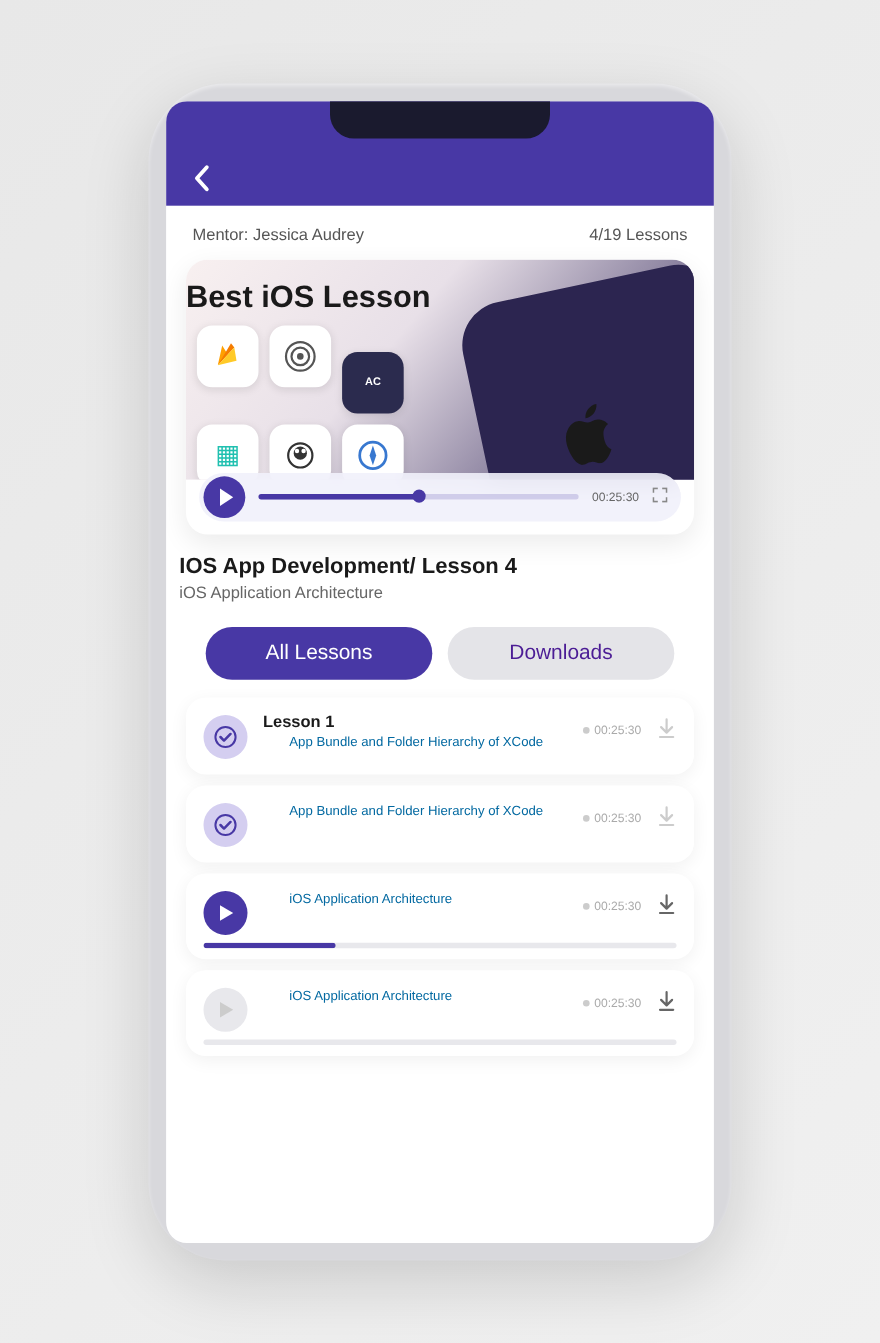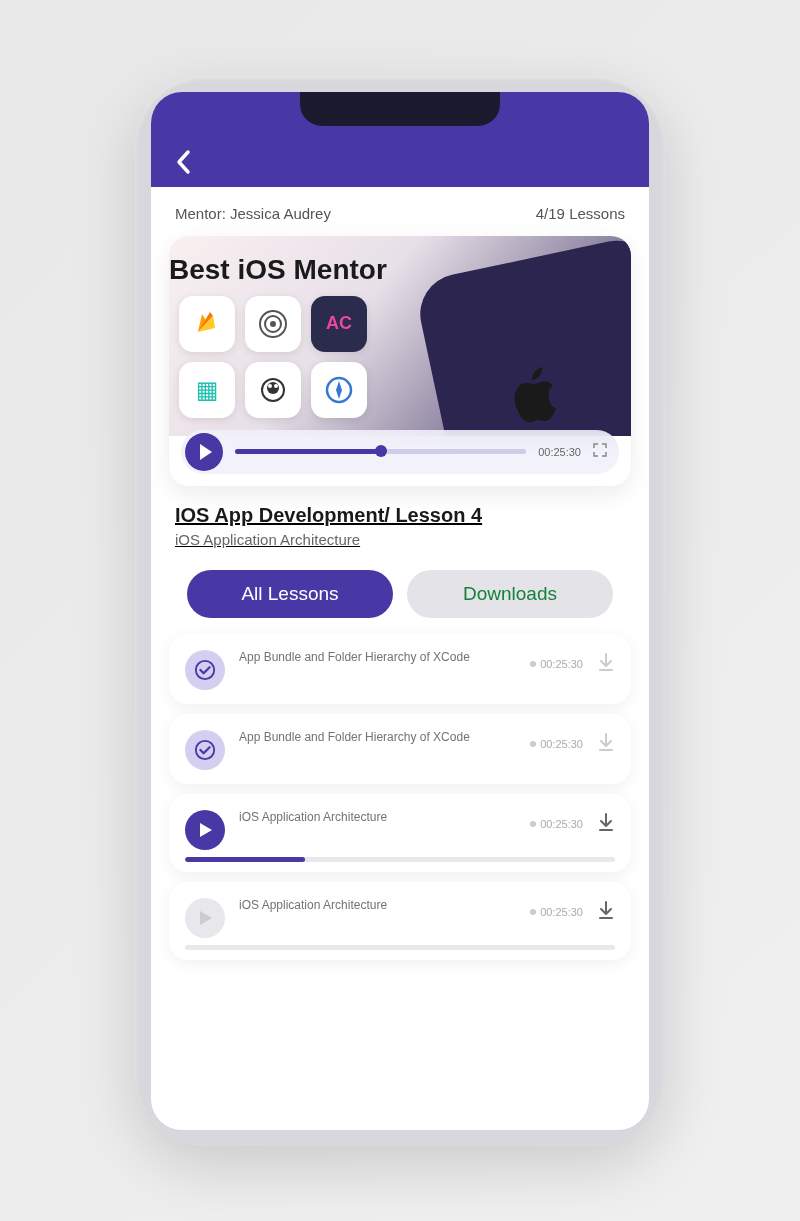--- a/index.html
+++ b/index.html
@@ -17,21 +17,21 @@
       background: #d8d8dc;
       border-radius: 70px;
       padding: 16px;
       box-shadow: 0 20px 60px rgba(0,0,0,0.15), inset 0 2px 4px rgba(255,255,255,0.5);
       position: relative;
     }
     .screen {
       width: 100%;
       height: 100%;
       background: #ffffff;
-      border-radius: 31px;
+      border-radius: 19px;
       overflow: hidden;
       position: relative;
     }
     .notch {
       position: absolute;
       top: 0;
       left: 50%;
       transform: translateX(-50%);
       width: 200px;
       height: 34px;
@@ -163,42 +163,41 @@
       right: -6px;
       top: -4px;
       width: 12px;
       height: 12px;
       border-radius: 50%;
       background: #4838a5;
     }
     .video-time { font-size: 11px; color: #666; }
     .fullscreen-btn { color: #888; font-size: 14px; }
     .lesson-header {
-      padding: 18px 24px 4px;
-      text-decoration: underline;
+      padding: 18px 12px 4px;
     }
     .lesson-title { font-size: 20px; font-weight: 600; color: #1a1a1a; }
     .lesson-subtitle { font-size: 15px; color: #666; margin-top: 4px; }
     .tabs {
       display: flex;
       gap: 14px;
       padding: 18px 36px 16px;
     }
     .tab {
       flex: 1;
       height: 48px;
       border-radius: 26px;
       display: flex;
       align-items: center;
       justify-content: center;
       font-size: 19px;
       cursor: pointer;
     }
     .tab.active { background: #4838a5; color: white; }
-    .tab.inactive { background: #e4e4e8; color: #15803d; }
+    .tab.inactive { background: #e4e4e8; color: #4c1d95; }
     .lessons {
       padding: 0 18px;
       display: flex;
       flex-direction: column;
       gap: 10px;
     }
     .lesson-row {
       background: white;
       border-radius: 18px;
       box-shadow: 0 4px 16px rgba(0,0,0,0.06);
@@ -218,21 +217,21 @@
       justify-content: center;
       flex-shrink: 0;
       margin-top: 2px;
     }
     .status-circle.done { background: #d4cef0; }
     .status-circle.playing { background: #4838a5; }
     .status-circle.idle { background: #e8e8ec; }
     .check-svg { width: 22px; height: 22px; }
     .lesson-info { flex: 1; min-width: 0; }
     .lesson-num { font-size: 15px; font-weight: 600; color: #1a1a1a; }
-    .lesson-desc { font-size: 12px; color: #737373; margin-top: 2px; line-height: 1.3; }
+    .lesson-desc { font-size: 12px; color: #0369a1; margin-top: 2px; line-height: 1.3; margin-left: 24px; }
     .lesson-meta {
       display: flex;
       align-items: center;
       gap: 14px;
       flex-shrink: 0;
       margin-top: 4px;
     }
     .duration { font-size: 11px; color: #aaa; display: flex; align-items: center; gap: 4px; }
     .duration-dot { width: 6px; height: 6px; border-radius: 50%; background: #ccc; }
     .download-btn { color: #666; cursor: pointer; }
@@ -274,37 +273,37 @@
     </div>
 
     <div class="video-card">
       <div class="video-thumb">
         <div class="iphone-silhouette"></div>
         <div class="apple-logo">
           <svg width="50" height="56" viewBox="0 0 50 56">
               <path fill="#1a1a1a" d="M38 30c0-6 5-9 5-9-3-4-7-5-9-5-4 0-6 2-9 2s-5-2-9-2c-4 0-8 3-10 7-5 8-1 20 3 27 2 3 5 6 8 6s4-2 8-2 5 2 8 2 6-3 8-6c2-3 3-6 3-6-6-2-6-12-6-14z M31 10c2-2 3-5 3-8-3 0-6 2-8 4-2 2-3 5-3 8 3 0 6-2 8-4z"></path>
             </svg>
         </div>
-        <div class="thumb-title">Best iOS Mentor</div>
+        <div class="thumb-title">Best iOS Lesson</div>
         <div class="icon-grid">
           <div class="app-icon">
               <svg width="28" height="28" viewBox="0 0 28 28">
                 <path fill="#FFA000" d="M5 22 L9 4 L14 12 Z"></path>
                 <path fill="#F57C00" d="M5 22 L17 2 L20 6 Z"></path>
                 <path fill="#FFCA28" d="M5 22 L22 18 L20 6 Z"></path>
               </svg>
             </div>
           <div class="app-icon">
               <svg width="32" height="32" viewBox="0 0 32 32">
                 <circle cx="16" cy="16" r="13" fill="none" stroke="#555" stroke-width="2"></circle>
                 <circle cx="16" cy="16" r="8" fill="none" stroke="#555" stroke-width="2"></circle>
                 <circle cx="16" cy="16" r="3" fill="#555"></circle>
               </svg>
             </div>
-          <div class="app-icon" style="font-size:18px;font-weight:bold;background:#2b2b4e;color:#ec4899;">AC</div>
+          <div class="app-icon" style="font-size:10px;font-weight:bold;background:#2b2b4e;color:#ffffff;margin-top:24px;">AC</div>
           <div class="app-icon" style="color:#20c0b0;">▦</div>
           <div class="app-icon">
               <svg width="28" height="28" viewBox="0 0 28 28">
                 <circle cx="14" cy="14" r="11" fill="none" stroke="#333" stroke-width="2"></circle>
                 <circle cx="14" cy="12" r="6" fill="#333"></circle>
                 <circle cx="11" cy="10" r="2" fill="white"></circle>
                 <circle cx="17" cy="10" r="2" fill="white"></circle>
               </svg>
             </div>
           <div class="app-icon">
@@ -345,20 +344,21 @@
 
     <div class="lessons" id="lessons-container">
         <div class="lesson-row">
           <div class="status-circle done">
             <svg class="check-svg" viewBox="0 0 24 24">
               <circle cx="12" cy="12" r="10" fill="none" stroke="#4838a5" stroke-width="2"></circle>
               <path d="M7 12 L10.5 15.5 L17 9" stroke="#4838a5" stroke-width="2.5" fill="none" stroke-linecap="round" stroke-linejoin="round"></path>
             </svg>
           </div>
           <div class="lesson-info">
+            <div class="lesson-num">Lesson 1</div>
             <div class="lesson-desc">App Bundle and Folder Hierarchy of XCode</div>
           </div>
           <div class="lesson-meta">
             <span class="duration"><span class="duration-dot"></span>00:25:30</span>
             <span class="download-btn faded"><svg width="18" height="20" viewBox="0 0 18 20">
                 <path d="M9 2 V13 M4 9 L9 14 L14 9 M3 18 H15" stroke="currentColor" stroke-width="2" fill="none" stroke-linecap="round" stroke-linejoin="round"></path>
               </svg></span>
           </div>
         </div>
         <div class="lesson-row">

